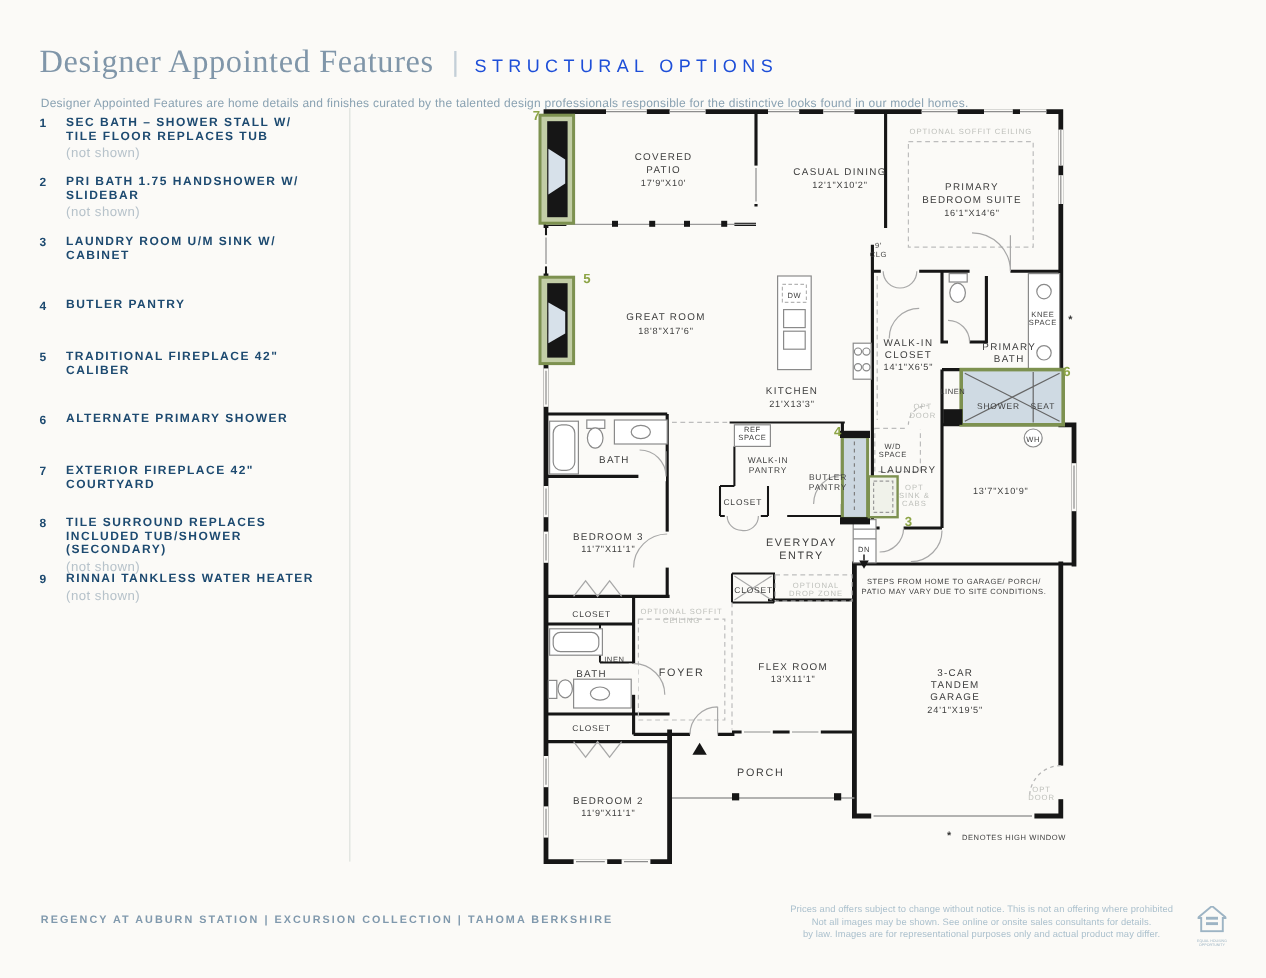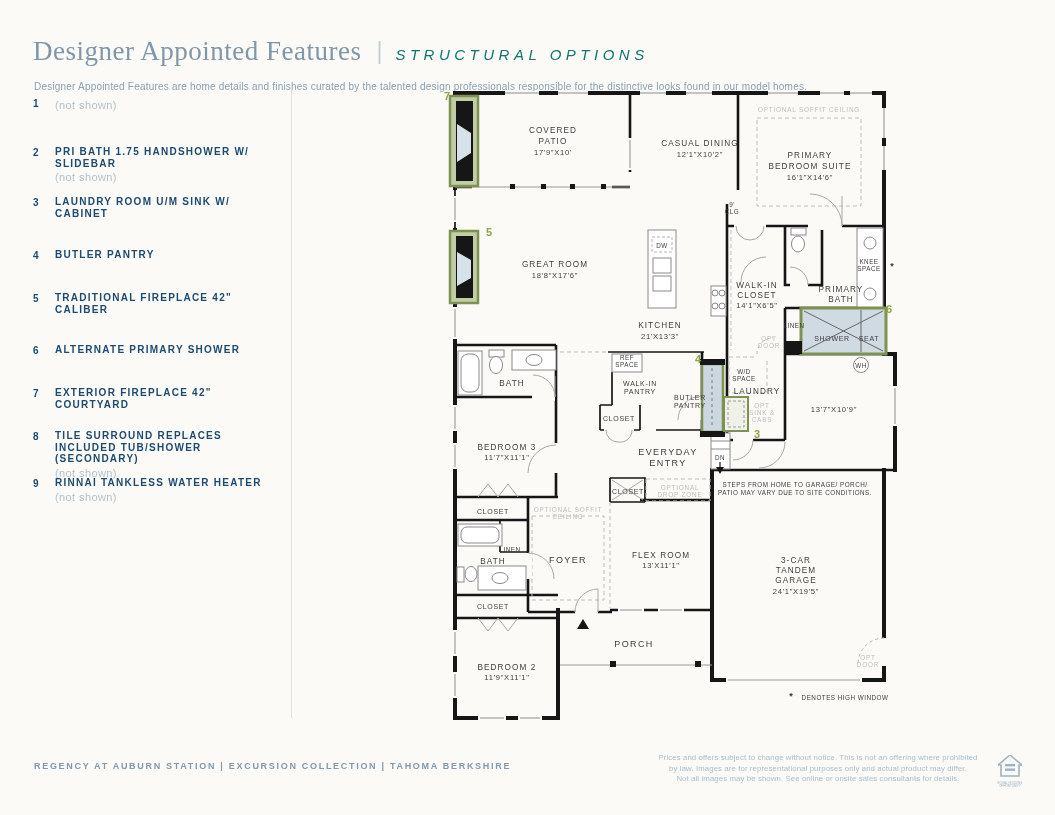--- a/index.html
+++ b/index.html
@@ -4,21 +4,21 @@
 <style>
   html,body{margin:0;padding:0;}
   body{
     width:1055px;height:815px;position:relative;overflow:hidden;
     background:#fbfaf7;font-family:"Liberation Sans",sans-serif;
   }
   
   .title-row{position:absolute;left:33px;top:36px;display:flex;align-items:baseline;white-space:nowrap;}
   .title{font-family:"Liberation Serif",serif;font-weight:400;font-size:27px;color:#8096a9;letter-spacing:.5px;}
   .title-div{color:#c3cfd7;font-size:23px;font-weight:200;margin:0 13px 0 15px;transform:translateY(-1px);}
-  .tagline{font-size:15px;letter-spacing:4.5px;color:#0f766e;font-weight:500;font-style:italic;}
+  .tagline{font-size:15px;letter-spacing:4.5px;color:#1d4ed8;font-weight:500;}
   .descr{position:absolute;left:34px;top:81px;font-size:10px;color:#8aa2b2;letter-spacing:.2px;}
   
   .opts{position:absolute;left:33px;top:92px;width:250px;}
   .opt{position:absolute;display:flex;}
   .opt .num{width:22px;flex:none;font-size:10px;font-weight:bold;color:#1d4a70;padding-top:1px;}
   .opt .body{width:214px;}
   .opt .lbl{font-size:10px;font-weight:bold;color:#1d4a70;letter-spacing:1.25px;line-height:11.5px;}
   .opt .note{font-size:11px;color:#b6c2ca;letter-spacing:.4px;margin-top:2px;min-height:1px;}
   .vdiv{position:absolute;left:291px;top:90px;width:1px;height:628px;background:#dce2dc;}
   
@@ -45,20 +45,21 @@
   <span class="title">Designer Appointed Features</span>
   <span class="title-div">|</span>
   <span class="tagline">STRUCTURAL OPTIONS</span>
 </div>
 <div class="descr">Designer Appointed Features are home details and finishes curated by the talented design professionals responsible for the distinctive looks found in our model homes.</div>
 
 <div class="opts">
   <div class="opt" style="top:5px">
       <div class="num">1</div>
       <div class="body">
+        <div class="lbl">SEC BATH – SHOWER STALL W/ TILE FLOOR REPLACES TUB</div>
         <div class="note">(not shown)</div>
       </div>
     </div>
   <div class="opt" style="top:54px">
       <div class="num">2</div>
       <div class="body">
         <div class="lbl">PRI BATH 1.75 HANDSHOWER W/ SLIDEBAR</div>
         <div class="note">(not shown)</div>
       </div>
     </div>
@@ -375,22 +376,22 @@
     <text class="ps" x="845" y="700">DENOTES HIGH WINDOW</text>
   </g>
 </svg>
 </div>
 
 <div class="f-left">
   <div>REGENCY AT AUBURN STATION  |  EXCURSION COLLECTION  |  TAHOMA BERKSHIRE</div>
 </div>
 <div class="f-right">
   <div>Prices and offers subject to change without notice. This is not an offering where prohibited</div>
+  <div>Not all images may be shown. See online or onsite sales consultants for details.</div>
   <div>by law. Images are for representational purposes only and actual product may differ.</div>
-  <div>Not all images may be shown. See online or onsite sales consultants for details.</div>
 </div>
 <div class="eho">
   <svg width="24" height="22" viewBox="0 0 24 22">
     <polygon points="12,0 24,10 21,10 21,21 3,21 3,10 0,10" fill="none" stroke="#9db4c4" stroke-width="1.6"></polygon>
     <rect x="7" y="9" width="10" height="2.4" fill="#9db4c4"></rect>
     <rect x="7" y="13.5" width="10" height="2.4" fill="#9db4c4"></rect>
   </svg>
   <div class="txt">EQUAL HOUSING OPPORTUNITY</div>
 </div>
 

